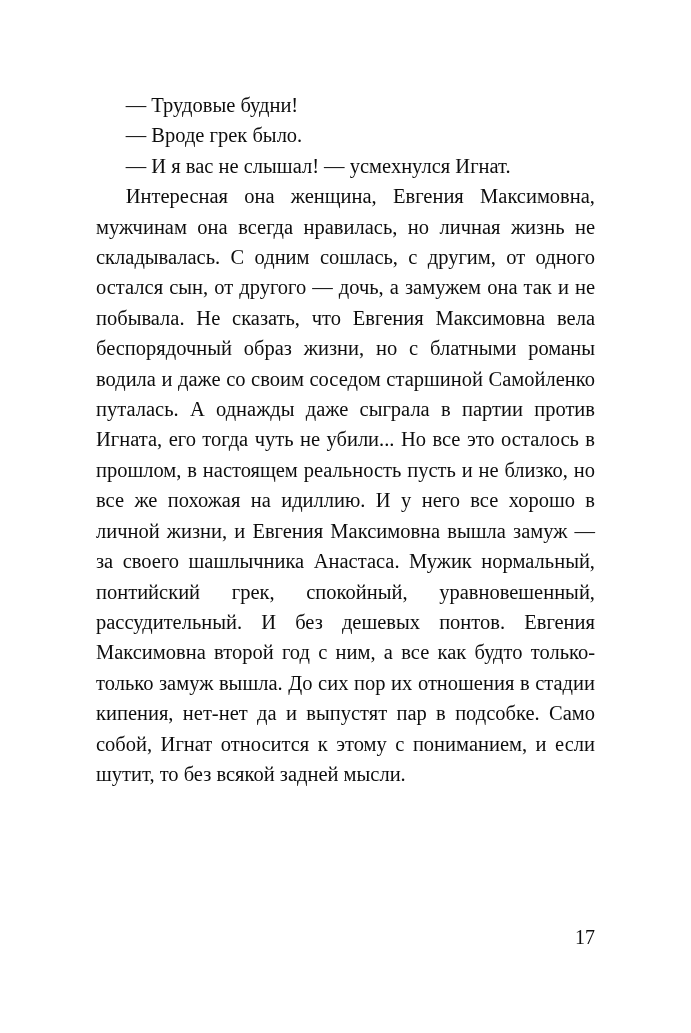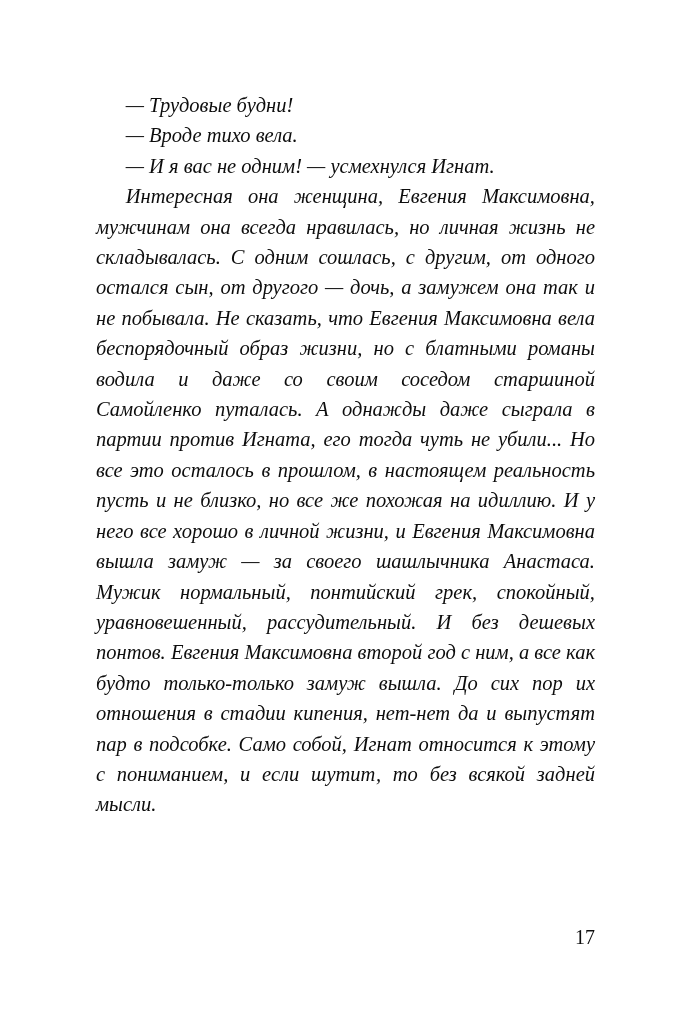--- a/index.html
+++ b/index.html
@@ -24,38 +24,37 @@
   .text-block {
     font-size: 20.5px;
     line-height: 30.4px;
     text-align: justify;
     text-justify: inter-word;
   }
   .para {
     margin: 0;
     text-indent: 1.45em;
     hyphens: manual;
-    font-style: italic;
   }
   .para.dialogue {
     text-indent: 1.45em;
   }
   .page-number {
     position: absolute;
     right: 96px;
     bottom: 86px;
     font-size: 20px;
     line-height: 1;
     text-align: right;
   }
 </style>
 </head>
 <body>
 
 <div class="page">
   <div class="text-block">
     <p class="para dialogue">— Трудовые будни!</p>
-    <p class="para dialogue">— Вроде тихо вела.</p>
-    <p class="para dialogue">— И я вас не одним! — усмехнулся Игнат.</p>
+    <p class="para dialogue">— Вроде грек было.</p>
+    <p class="para dialogue">— И я вас не слышал! — усмехнулся Игнат.</p>
     <p class="para">Интересная она женщина, Евгения Максимовна, мужчинам она всегда нравилась, но личная жизнь не складывалась. С одним сошлась, с другим, от одного остался сын, от другого — дочь, а замужем она так и не побывала. Не сказать, что Евгения Максимовна вела беспорядочный образ жизни, но с блатными романы водила и даже со своим соседом старшиной Самойленко путалась. А однажды даже сыграла в партии против Игната, его тогда чуть не убили... Но все это осталось в прошлом, в настоящем реальность пусть и не близко, но все же похожая на идиллию. И у него все хорошо в личной жизни, и Евгения Максимовна вышла замуж — за своего шашлычника Анастаса. Мужик нормальный, понтийский грек, спокойный, уравновешенный, рассудительный. И без дешевых понтов. Евгения Максимовна второй год с ним, а все как будто только-только замуж вышла. До сих пор их отношения в стадии кипения, нет-нет да и выпустят пар в подсобке. Само собой, Игнат относится к этому с пониманием, и если шутит, то без всякой задней мысли.</p>
   </div>
   <div class="page-number">17</div>
 </div>
 
 </body></html>

